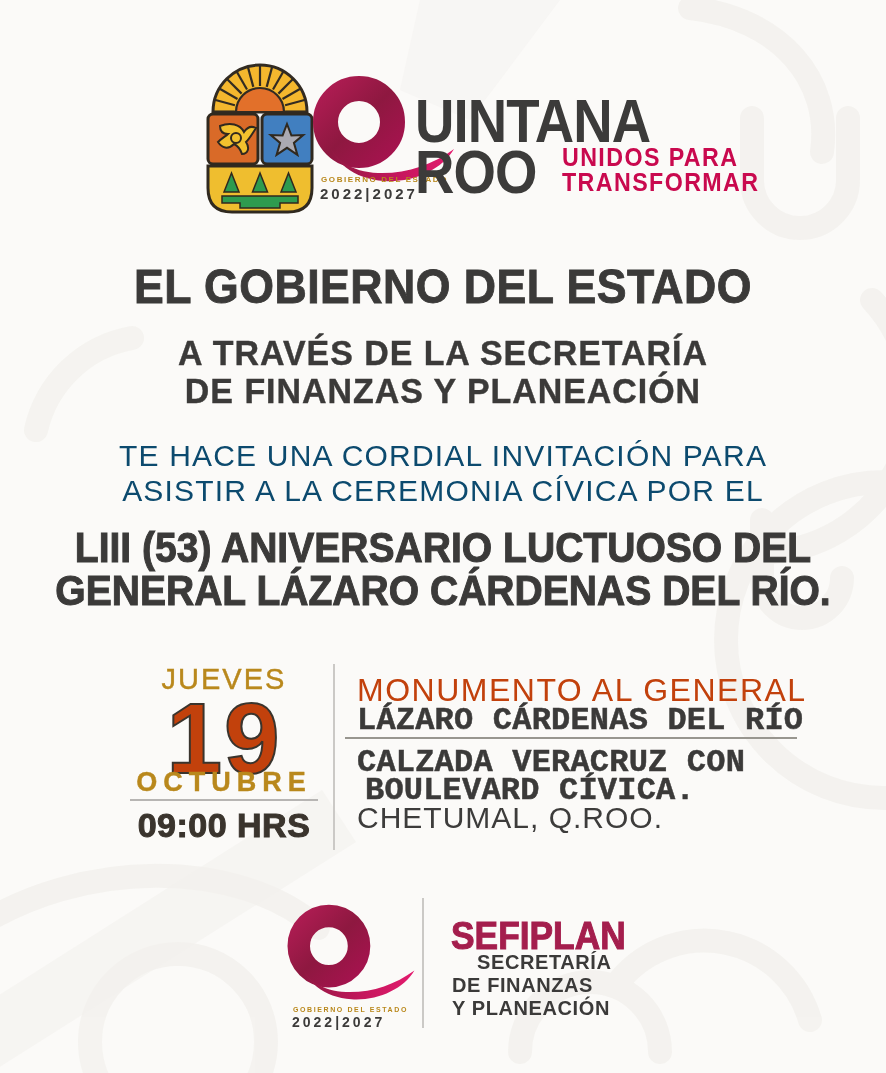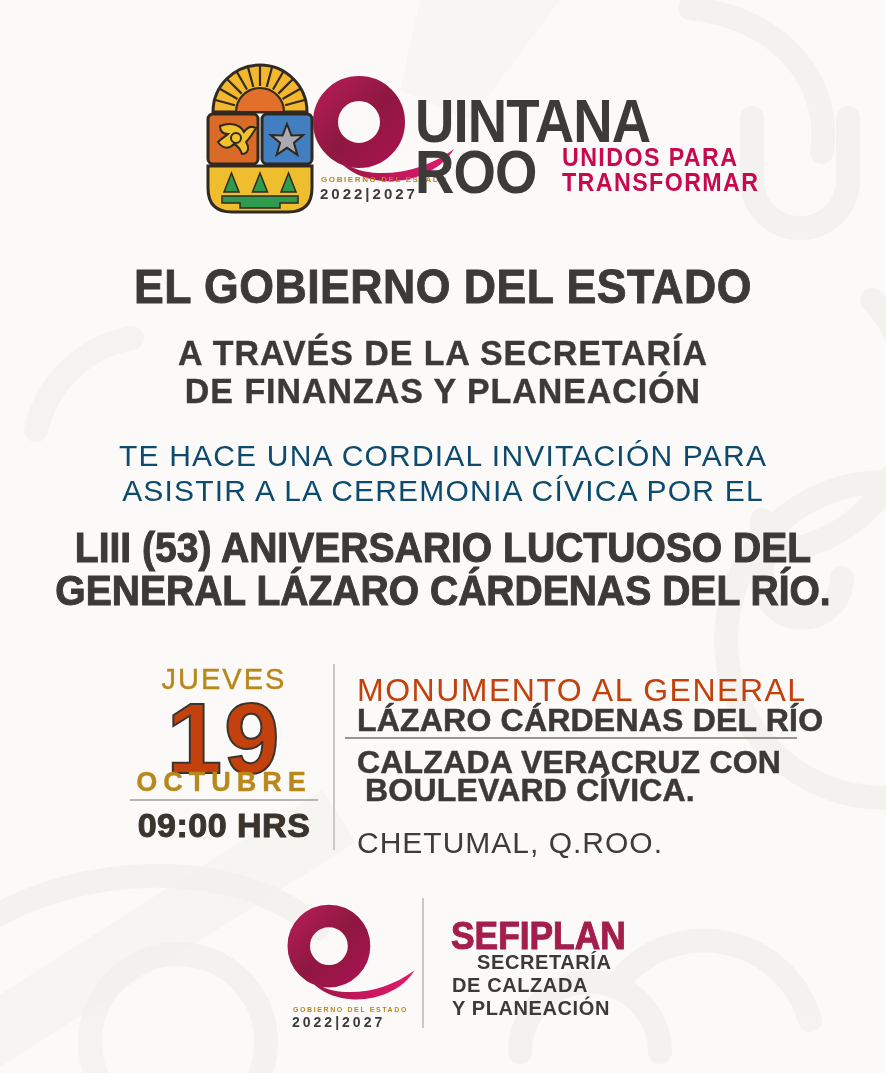--- a/index.html
+++ b/index.html
@@ -35,22 +35,22 @@
   .tinygold { font-size: 8px; font-weight: 700; letter-spacing: 1.6px; white-space: nowrap; }
   .period { font-size: 15px; font-weight: 700; letter-spacing: 3px; color: #3C3B3A; white-space: nowrap; }
 
   .datecol { position: absolute; left: 113px; width: 222px; text-align: center; white-space: nowrap; }
   .dayname { font-size: 29px; font-weight: 400; letter-spacing: 2px; -webkit-text-stroke: 0.4px #B9881C; }
   .daynum  { font-size: 100px; font-weight: 700; color: #c2410c; -webkit-text-stroke: 2px #3A342D; line-height: 1; letter-spacing: 2px; }
   .month   { font-size: 27px; font-weight: 700; letter-spacing: 6px; -webkit-text-stroke: 0.4px #B9881C; }
   .time    { font-size: 34px; font-weight: 700; color: #3A342D; -webkit-text-stroke: 1px #3A342D; letter-spacing: 0.5px; }
 
   .venue-med  { font-size: 32px; font-weight: 400; letter-spacing: 1.5px; color: #c2410c; white-space: nowrap; }
-  .venue-bold { font-size: 32px; font-weight: 700; letter-spacing: 0.2px; color: #3B3A39; -webkit-text-stroke: 0.5px #3B3A39; white-space: nowrap; }
-  .venue-reg  { font-size: 30px; font-weight: 400; letter-spacing: 1px; color: #3D3C3B; white-space: nowrap; margin-top: 25px; }
+  .venue-bold { font-size: 32px; font-weight: 700; letter-spacing: 0.2px; color: #3B3A39; -webkit-text-stroke: 0.5px #3B3A39; white-space: nowrap; font-family: Liberation Mono, monospace; }
+  .venue-reg  { font-size: 30px; font-weight: 400; letter-spacing: 1px; color: #3D3C3B; white-space: nowrap; }
 
   .rule { position: absolute; background: #B7B5B3; }
   .vrule { position: absolute; background: #CBC9C6; width: 2px; }
 
   .sefiplan { font-size: 38px; font-weight: 700; color: #A41E4D; -webkit-text-stroke: 1px #A41E4D; letter-spacing: 0px; white-space: nowrap; }
   .secline { font-size: 20px; font-weight: 700; letter-spacing: 0.6px; color: #3B3A39; white-space: nowrap; line-height: 1; }
 </style>
 </head>
 <body>
 
@@ -191,17 +191,17 @@
 
     <div class="abs tinygold gold" style="left:293px; top:1006px; font-size:7px;">GOBIERNO DEL ESTADO</div>
     <div class="abs period" style="left:292px; top:1014px; font-size:14px;">2022|2027</div>
 
     <div class="vrule" style="left:422px; top:898px; height:130px;"></div>
 
     <div class="abs" style="left:451px; top:915px;">
       <span class="sefiplan condL93">SEFIPLAN</span>
     </div>
     <div class="abs secline" style="left:477px; top:952px;">SECRETARÍA</div>
-    <div class="abs secline" style="left:452px; top:975px;">DE CALZADA</div>
+    <div class="abs secline" style="left:452px; top:975px;">DE FINANZAS</div>
     <div class="abs secline" style="left:452px; top:998px;">Y PLANEACIÓN</div>
   </footer>
 
 </div>
 
 </body></html>

